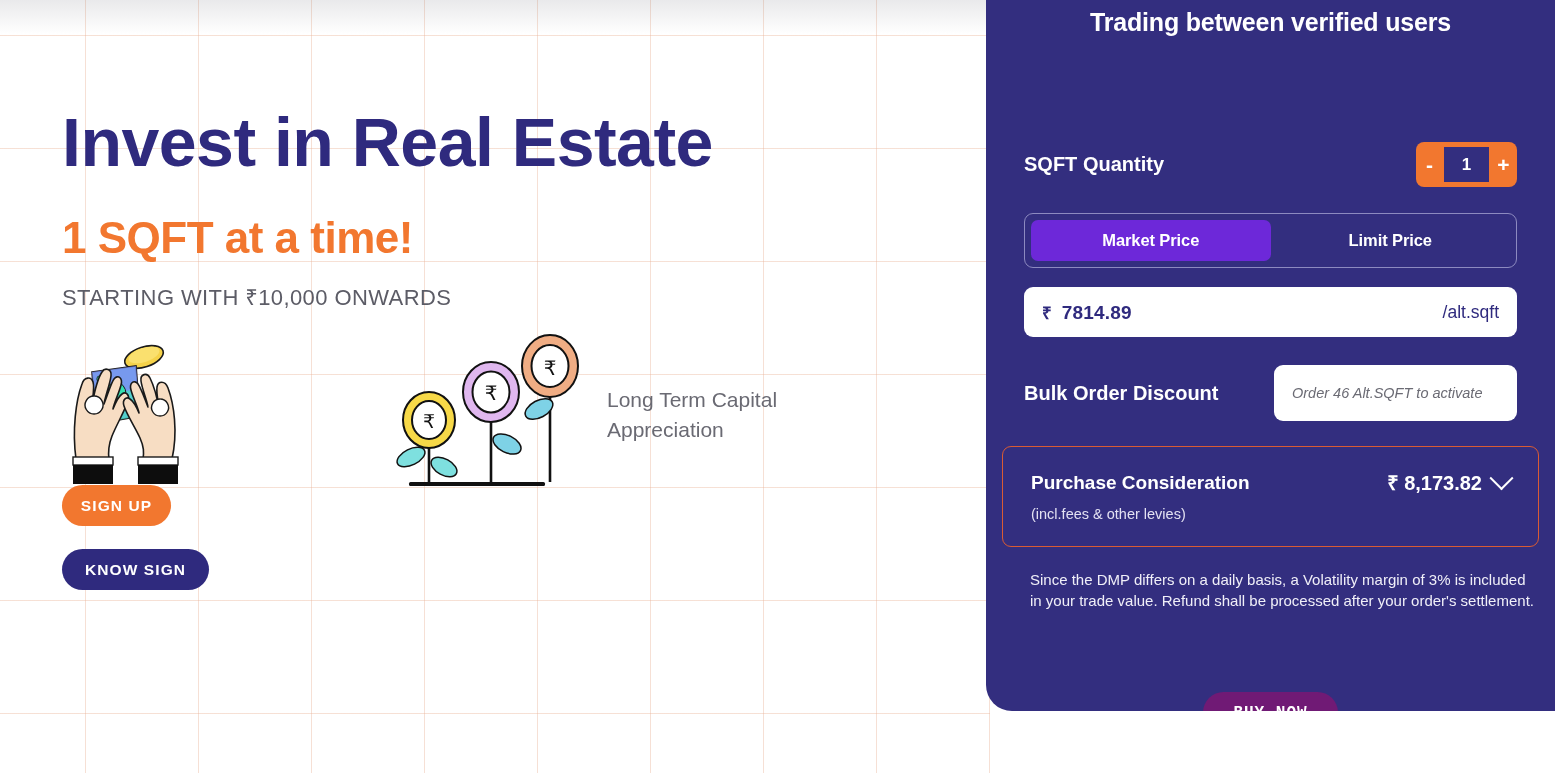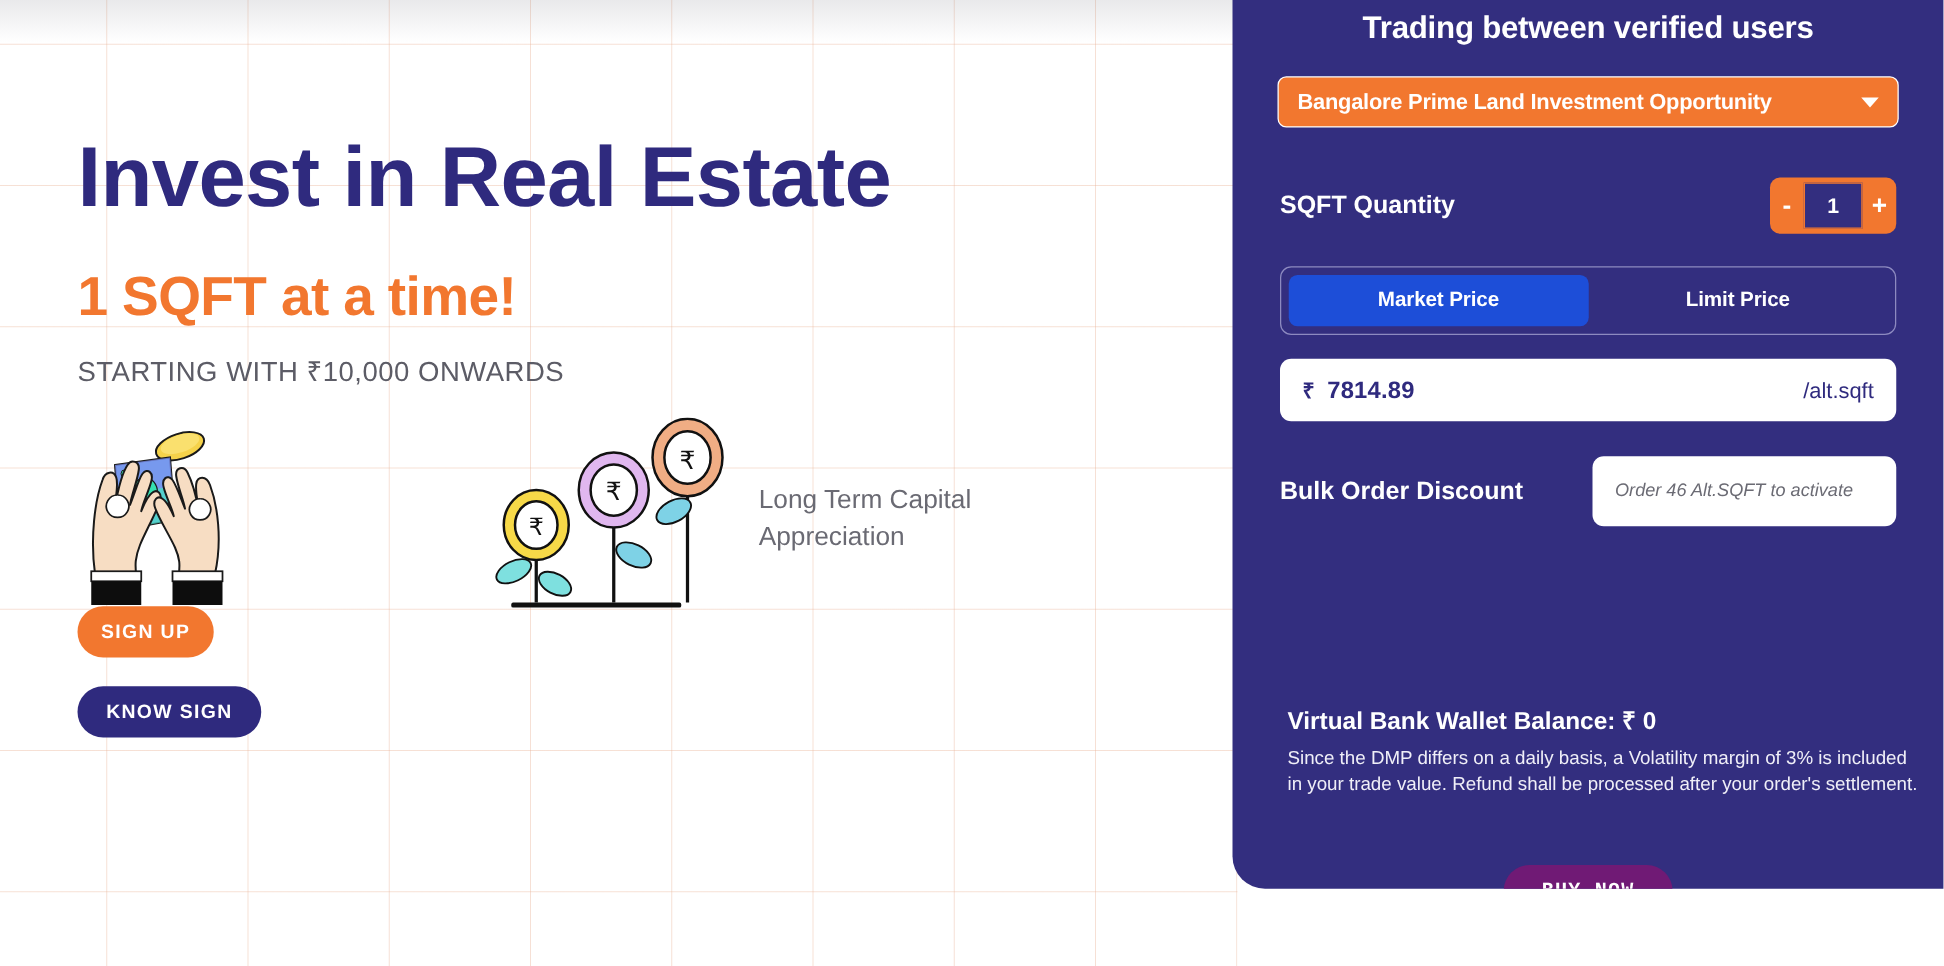--- a/index.html
+++ b/index.html
@@ -175,21 +175,21 @@
     display: flex; align-items: center;
     padding: 6px;
   }
   .tab {
     flex: 1; height: 100%;
     display: flex; align-items: center; justify-content: center;
     border-radius: 7px;
     font-size: 16.5px; font-weight: 700; letter-spacing: -0.1px;
     color: #ffffff; cursor: pointer;
   }
-  .tab.active { background: #1d4ed8; }
+  .tab.active { background: #6d28d9; }
 
   .price-box {
     position: absolute; left: 38px; top: 287px;
     width: 493px; height: 50px;
     background: #ffffff;
     border-radius: 9px;
     display: flex; align-items: center;
     padding: 0 18px;
   }
   .price-left { display: flex; align-items: baseline; gap: 10px; flex: 1; }
@@ -341,24 +341,20 @@
         <button class="btn-pill btn-signup">SIGN UP</button>
         <button class="btn-pill btn-know">KNOW SIGN</button>
       </div>
     </div>
   </section>
 
   <aside class="panel">
 
     <div class="panel-title">Trading between verified users</div>
 
-    <div class="asset-select">
-      <span class="asset-select-label">Bangalore Prime Land Investment Opportunity</span>
-      <span class="caret-down"></span>
-    </div>
 
     <div class="qty-row">
       <span class="qty-label">SQFT Quantity</span>
       <div class="stepper">
         <button>-</button>
         <div class="qty-val">1</div>
         <button>+</button>
       </div>
     </div>
 
@@ -373,23 +369,32 @@
         <span class="price-val">7814.89</span>
       </span>
       <span class="price-unit">/alt.sqft</span>
     </div>
 
     <div class="bulk-row">
       <span class="bulk-label">Bulk Order Discount</span>
       <input class="bulk-input" type="text" placeholder="Order 46 Alt.SQFT to activate" style="">
     </div>
 
+    <div class="cons-box">
+      <div class="cons-top">
+        <span class="cons-title">Purchase Consideration</span>
+        <span class="cons-right">
+          <span class="cons-amount">₹ 8,173.82</span>
+          <span class="chev"></span>
+        </span>
+      </div>
+      <div class="cons-sub">(incl.fees &amp; other levies)</div>
+    </div>
 
     <div class="wallet">
-      <div class="wallet-title">Virtual Bank Wallet Balance: ₹ 0</div>
       <div class="wallet-note">Since the DMP differs on a daily basis, a Volatility margin of 3% is included in your trade value. Refund shall be processed after your order's settlement.</div>
     </div>
 
     <div class="buy-wrap">
       <button class="btn-buy">BUY NOW</button>
     </div>
   </aside>
 
 </div>
 

